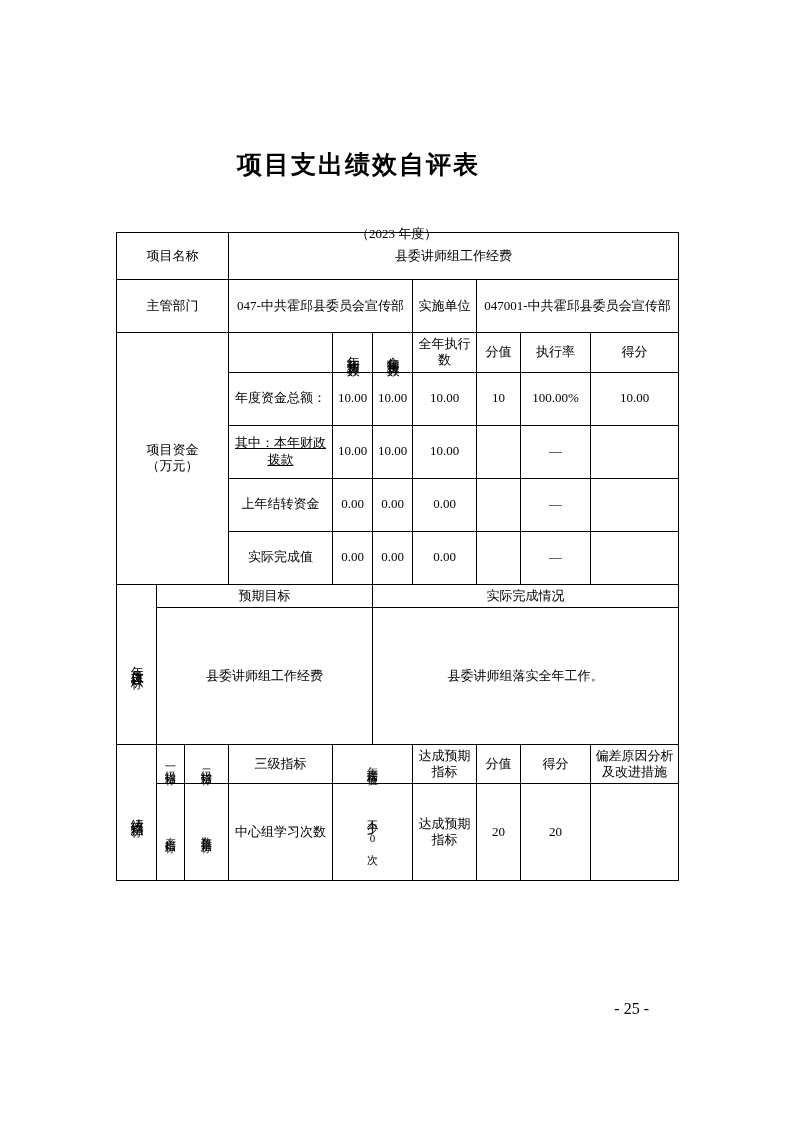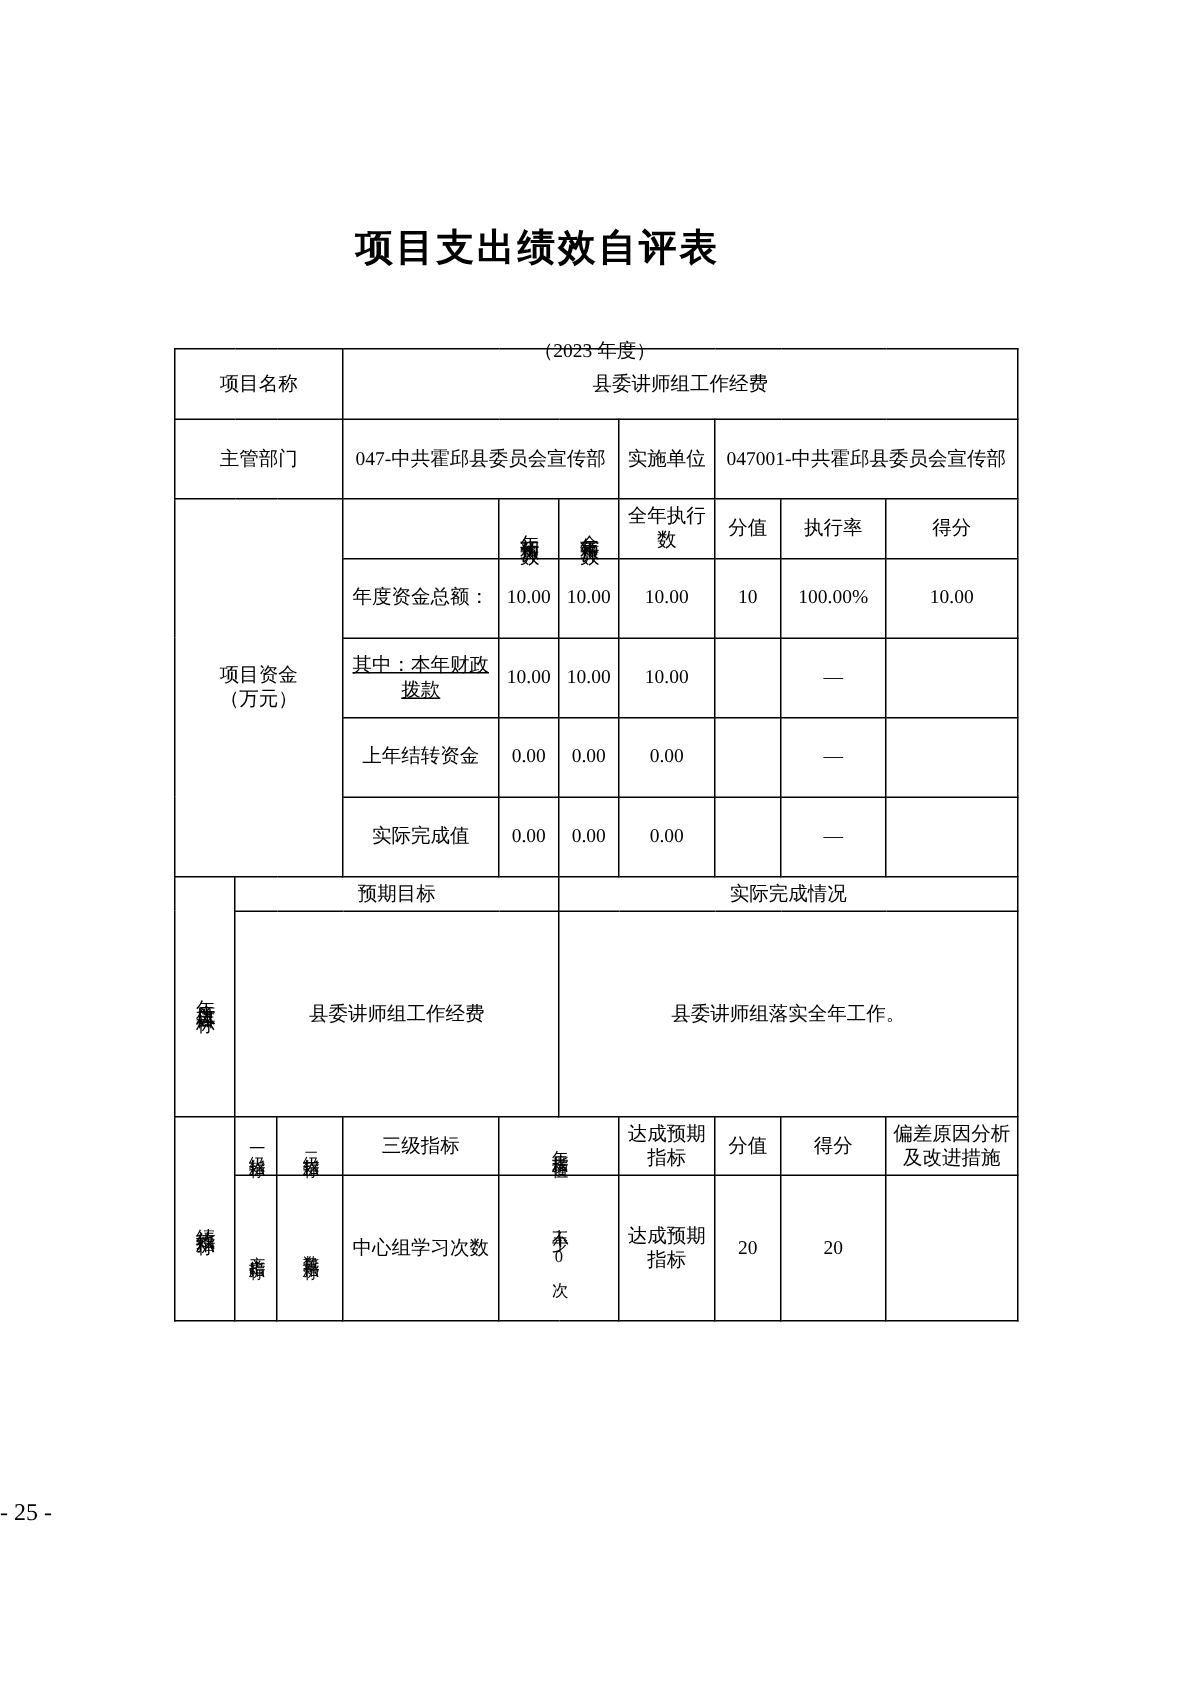--- a/index.html
+++ b/index.html
@@ -70,21 +70,21 @@
   }
   .xsmall {
     font-size: 9px;
     margin-left: 40px;
   }
   .pagenum {
     position: absolute;
     left: 0;
     top: 1000px;
     width: 649px;
-    text-align: left;
+    text-align: right;
     font-size: 16px;
   }
   .cell-pad {
     padding-left: 6px;
     padding-right: 6px;
     margin-left: 44px;
   }
   .lefted {
     text-align: left;
     padding-left: 6px;

